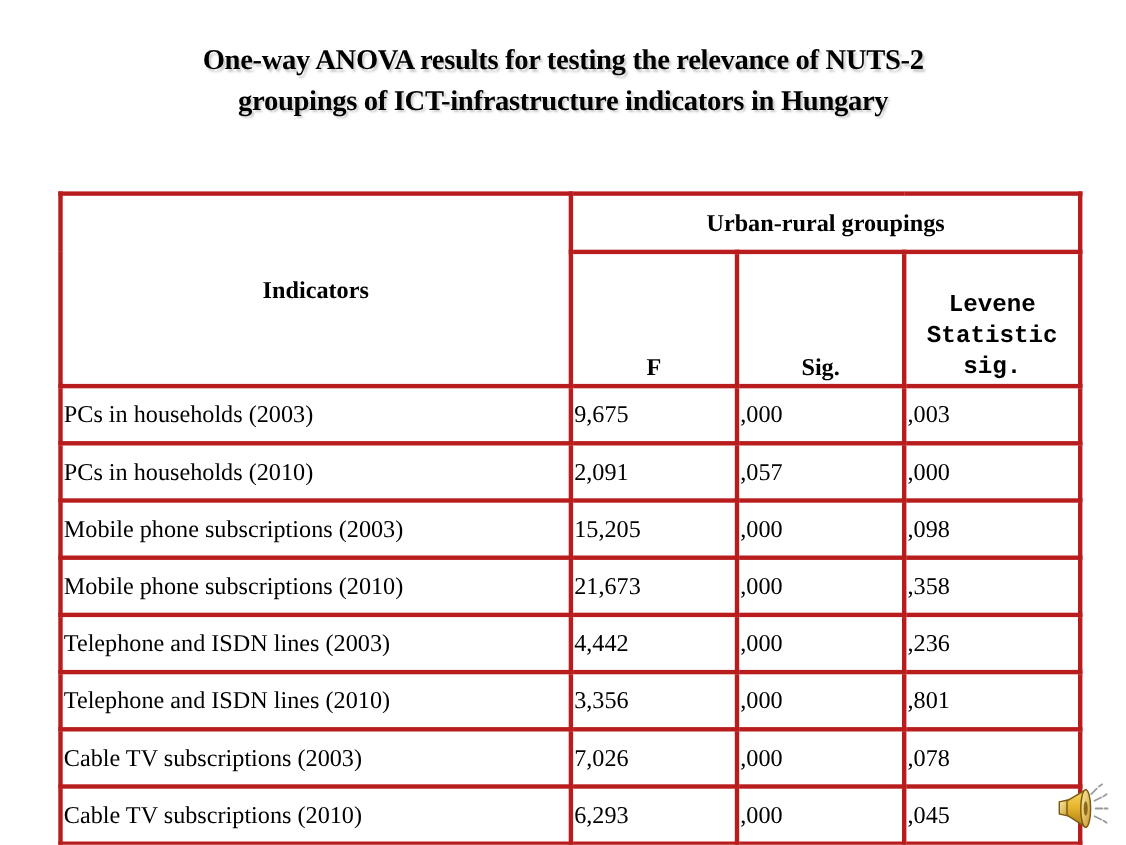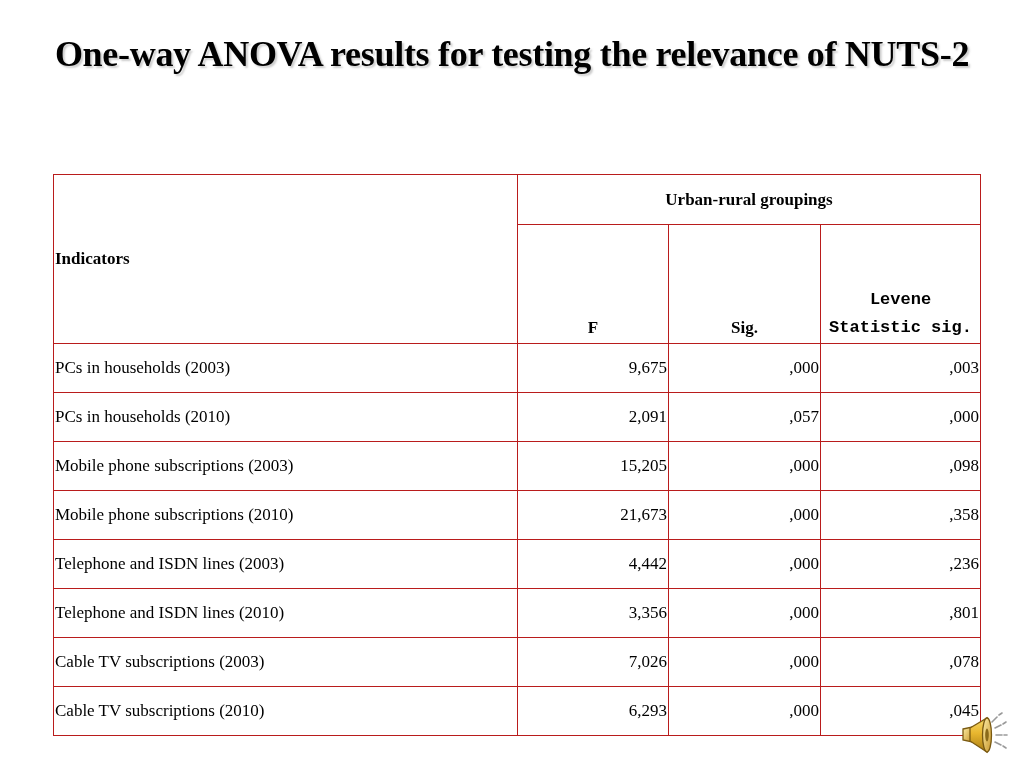--- a/index.html
+++ b/index.html
@@ -18,46 +18,46 @@
     height: 768px;
     background: #ffffff;
   }
   .slide-title {
     position: absolute;
     top: 36px;
     left: 32px;
     width: 960px;
     text-align: center;
     font-weight: bold;
-    font-size: 36px;
+    font-size: 26px;
     line-height: 37px;
     letter-spacing: -0.3px;
     color: #000000;
     text-shadow: 2px 2px 2px rgba(110,110,110,0.35);
   }
   table.anova {
     position: absolute;
     left: 53px;
     top: 174px;
     width: 927px;
     height: 538px;
     border-collapse: collapse;
     table-layout: fixed;
     background: #ffffff;
   }
   table.anova td, table.anova th {
-    border: 1px solid #b91c1c;
-    font-size: 17px;
+    border: 4px solid #b91c1c;
+    font-size: 22px;
     color: #000000;
     padding: 1px;
     overflow: hidden;
   }
   th.corner-cell {
     font-weight: bold;
-    text-align: left;
+    text-align: center;
     vertical-align: middle;
     font-size: 23px;
   }
   th.group-cell {
     font-weight: bold;
     text-align: center;
     vertical-align: middle;
     font-size: 23px;
     height: 47px;
   }
@@ -76,39 +76,40 @@
     font-family: Liberation Mono, monospace;
   }
   td.ind-cell {
     text-align: left;
     vertical-align: middle;
     padding-left: 12px;
     height: 46px;
     margin-top: 24px;
   }
   td.num-cell {
-    text-align: right;
+    text-align: left;
     vertical-align: middle;
   }
   .speaker {
     position: absolute;
     left: 956px;
     top: 712px;
     width: 52px;
     height: 50px;
     cursor: pointer;
   }
 </style>
 </head>
 <body>
 
 <div class="slide">
 
   <div class="slide-title">
     <div>One-way ANOVA results for testing the relevance of NUTS-2</div>
+    <div>groupings of ICT-infrastructure indicators in Hungary</div>
   </div>
 
   <table class="anova">
     <colgroup>
       <col style="width:464px">
       <col style="width:151px">
       <col style="width:152px">
       <col style="width:160px">
     </colgroup>
     <thead>

